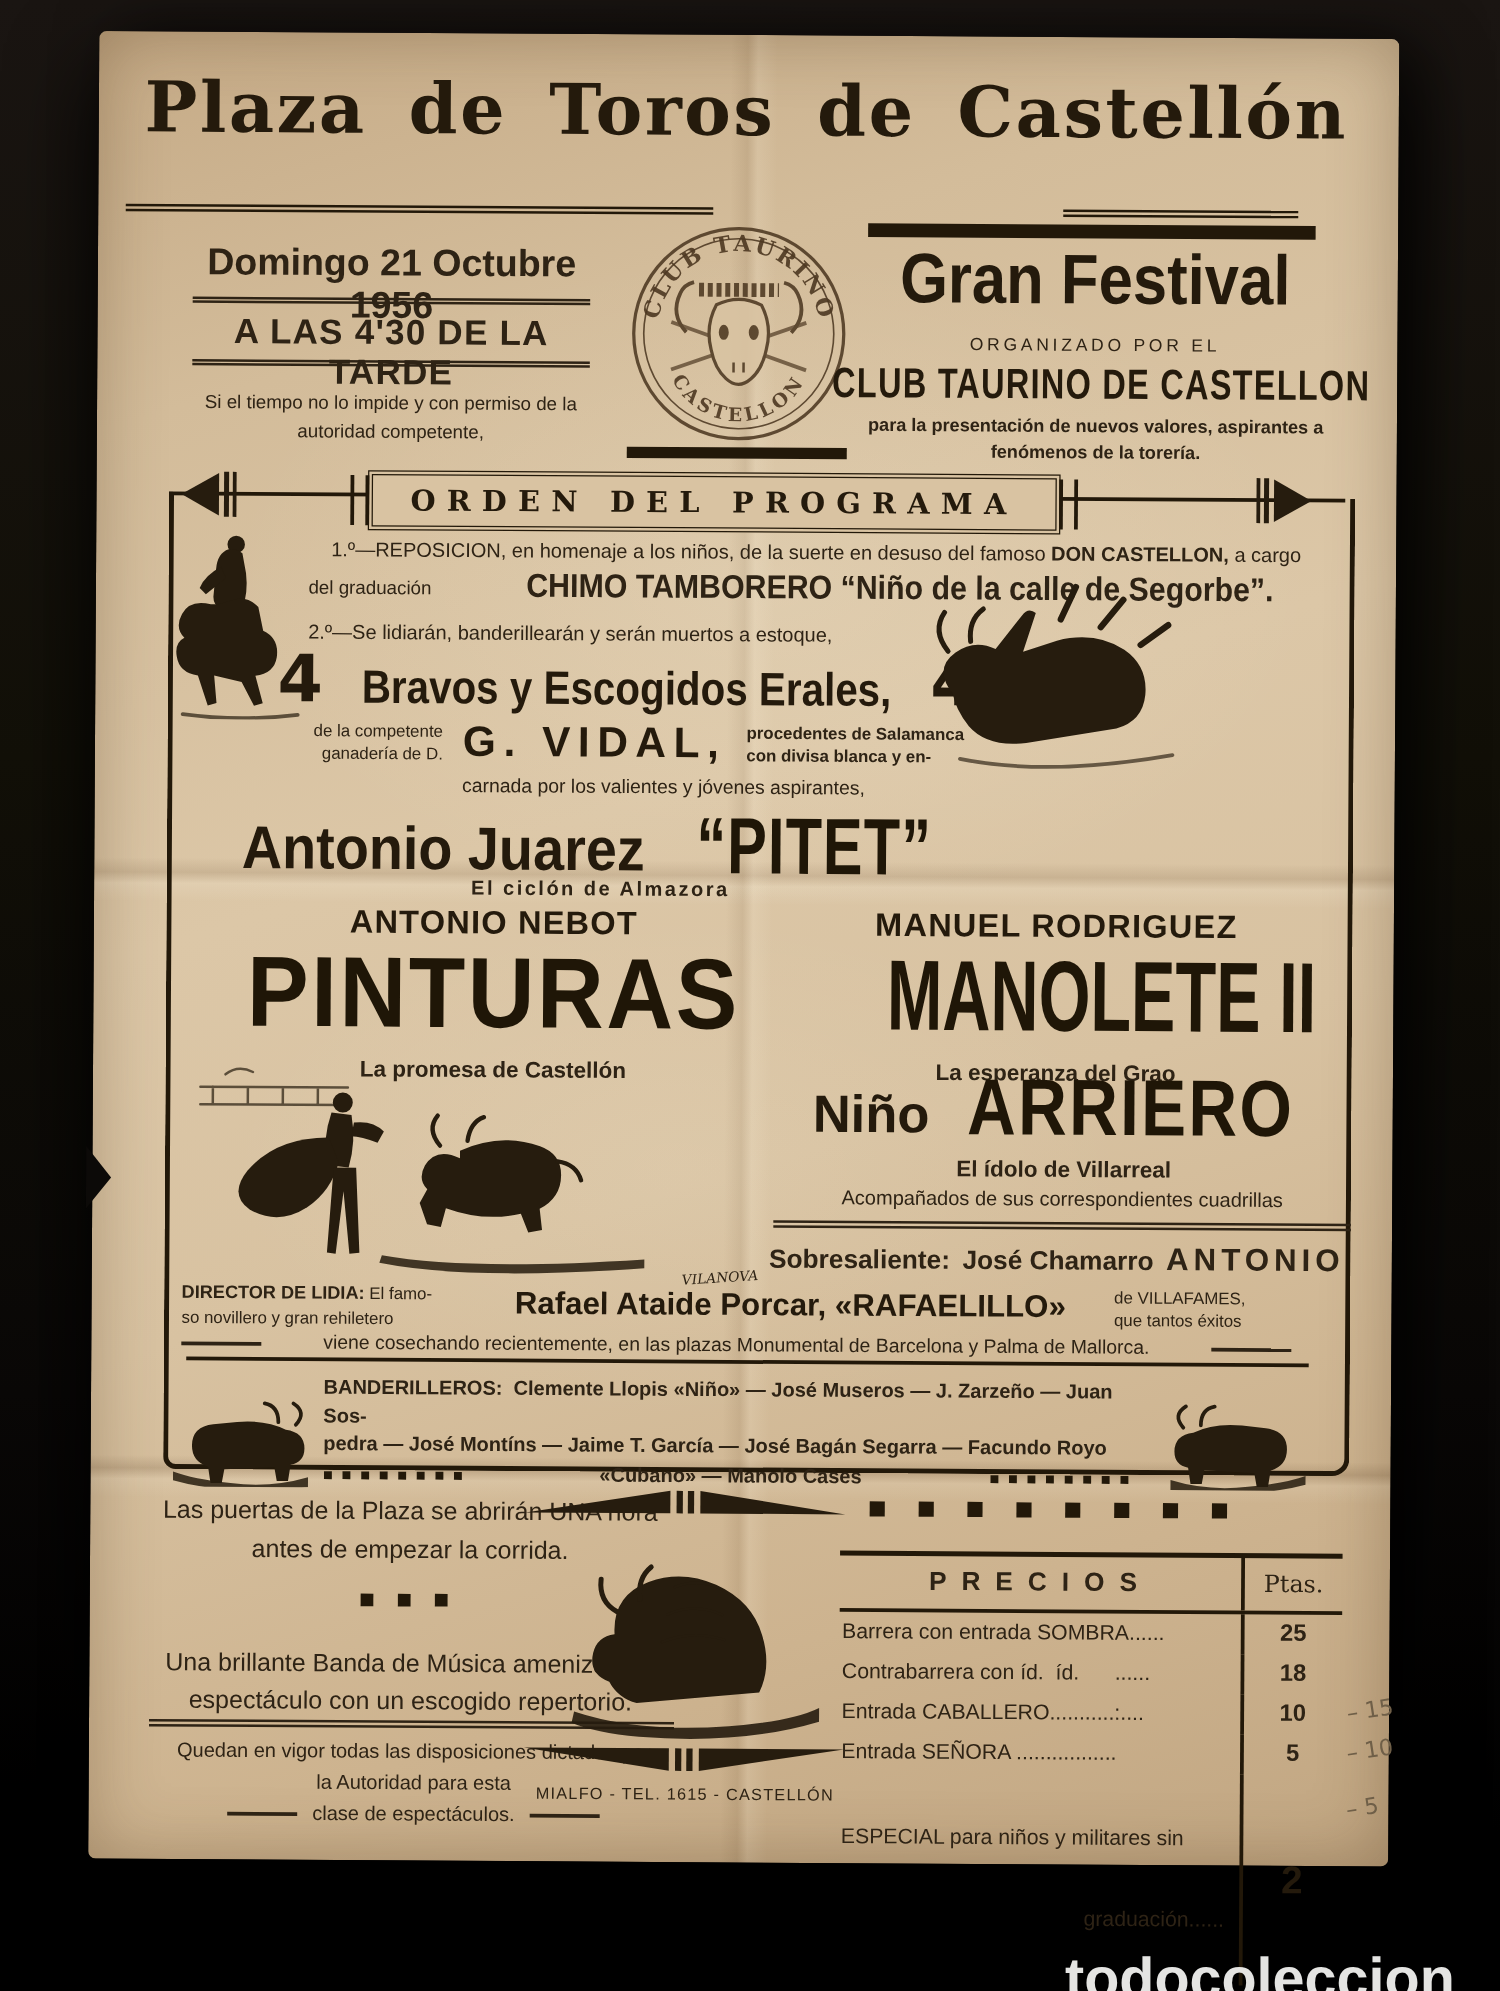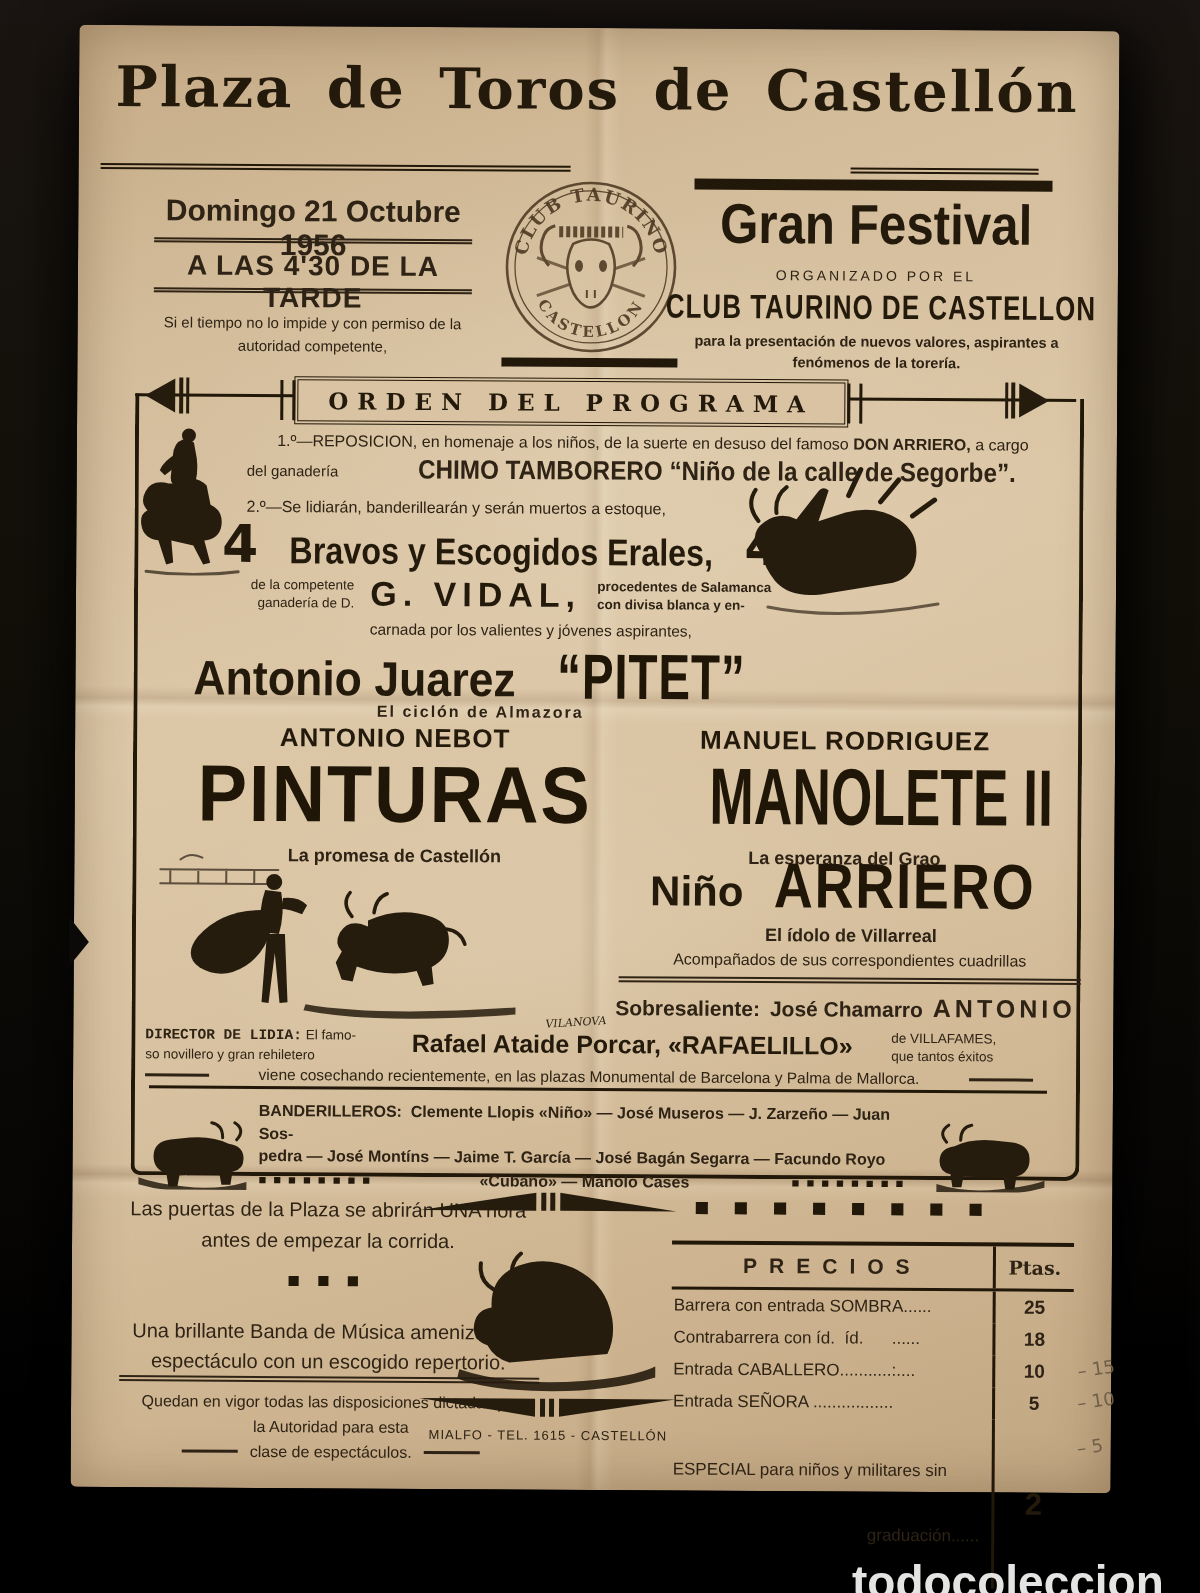--- a/index.html
+++ b/index.html
@@ -84,21 +84,21 @@
   .idolo{left:592px;top:896px;width:370px;font-size:18px;font-weight:bold;}
   .acomp{left:545px;top:922px;width:462px;font-size:16px;}
   .rule946{left:545px;top:948px;width:462px;border-top:6px double var(--ink);}
   .sobres{left:538px;top:964px;width:468px;display:flex;justify-content:center;align-items:baseline;gap:10px;white-space:nowrap;}
   .sobres .s1{font-size:21px;font-weight:bold;}
   .sobres .s2{font-size:21px;font-weight:bold;}
   .sobres .s3{font-size:25px;font-weight:bold;letter-spacing:4px;}
   .signature{left:472px;top:988px;font-family:"DejaVu Serif",serif;font-style:italic;font-size:11px;transform:rotate(-4deg);}
   .director{left:72px;top:1000px;width:888px;display:flex;gap:14px;align-items:flex-start;}
   .director .dl{width:228px;font-size:13.5px;line-height:1.35;}
-  .director .dl .lab{font-size:14.5px;font-family:Liberation Mono, monospace;}
+  .director .dl .lab{font-size:14.5px;}
   .director .dn{flex:1;text-align:center;font-size:25px;font-weight:bold;margin-top:2px;white-space:nowrap;color:#241a0c;}
   .director .dr{width:142px;font-size:13.5px;line-height:1.35;}
   .dirbot{left:72px;top:1040px;width:888px;display:flex;align-items:center;gap:14px;}
   .dirbot .txt{flex:1;text-align:center;font-size:15.5px;white-space:nowrap;}
   .dash{height:3px;background:var(--ink);flex:0 0 64px;}
   .brule{left:76px;top:1060px;width:898px;height:3px;background:var(--heavy);}
   .bander{left:186px;top:1074px;width:652px;font-size:16px;font-weight:bold;line-height:22.5px;}
   .bander .l3{display:flex;align-items:center;justify-content:space-between;margin-top:1px;}
   .sq-s{font-size:13px;letter-spacing:7px;color:var(--heavy);white-space:nowrap;}
   .bull-sm{width:112px;height:78px;}
@@ -113,21 +113,21 @@
   .orn{left:348px;width:256px;height:24px;}
   .orn-t{top:1162px;}
   .orn-b{top:1368px;}
   .bull-c{left:378px;top:1190px;width:214px;height:176px;}
   .mialfo{left:332px;top:1400px;width:290px;font-size:13px;letter-spacing:1px;}
   .sq8{left:622px;top:1164px;font-size:25px;letter-spacing:24px;color:var(--heavy);white-space:nowrap;}
   .prices{left:600px;top:1212px;width:402px;border-top:4px solid var(--heavy);}
   .p-head{display:flex;height:42px;border-bottom:3px solid var(--heavy);align-items:center;}
   .p-title{flex:1;text-align:center;font-size:21px;font-weight:bold;letter-spacing:12px;}
   .p-unit{width:78px;align-self:stretch;border-left:3px solid var(--heavy);display:flex;align-items:center;
-    justify-content:center;font-family:"DejaVu Serif",serif;font-weight:bold;font-size:19px;}
+    justify-content:center;font-family:"DejaVu Serif",serif;font-weight:normal;font-size:19px;}
   .p-row{display:flex;position:relative;min-height:32px;align-items:center;}
   .p-label{flex:1;font-size:17px;white-space:pre;overflow:hidden;padding-left:2px;}
   .p-val{width:78px;align-self:stretch;border-left:3px solid var(--heavy);display:flex;align-items:center;
     justify-content:center;font-size:19px;font-weight:bold;}
   .p-row-last{min-height:58px;}
   .p-row-last .p-label span{display:block;line-height:1.45;}
   .p-row-last .p-label .l2{text-align:right;padding-right:12px;}
   .p-val-big{font-size:31px;color:#241a0c;}
   .p-hand{position:absolute;left:calc(100% + 4px);top:2px;color:#6f5f48;font-size:18px;white-space:nowrap;
     font-family:"DejaVu Sans",sans-serif;transform:rotate(-9deg);}
@@ -201,23 +201,23 @@
   <div class="abs banner">ORDEN DEL PROGRAMA</div>
 
   <svg class="abs" style="left:62px;top:398px;width:106px;height:152px;" viewBox="0 0 106 152">
     <circle class="ink" cx="50" cy="12" r="7"></circle>
     <path class="ink" d="M44,16 q-9,3 -10,16 l-2,22 q0,7 6,9 l17,1 q5,-13 3,-29 l-3,-16 q-6,-4 -11,-3 z"></path>
     <path class="ink" d="M38,30 q-13,7 -17,17 l5,5 q10,-8 16,-13 z"></path>
     <path class="ink" d="M30,60 q-17,-4 -23,8 q-6,11 2,19 q-8,4 -6,15 q2,13 17,15 l8,24 7,-2 -2,-22 22,5 10,19 7,-2 -6,-22 q15,-2 17,-15 q2,-15 -11,-21 l-4,-19 q-9,-9 -19,-6 l-13,4 z"></path>
     <path class="ln" d="M8,148 q45,6 92,0" stroke-width="3" opacity=".7"></path>
   </svg>
 
-  <div class="abs prg1a ctr"><span>1.º—REPOSICION, en homenaje a los niños, de la suerte en desuso del famoso </span><span class="b">DON ARRIERO,</span><span> a cargo</span></div>
+  <div class="abs prg1a ctr"><span>1.º—REPOSICION, en homenaje a los niños, de la suerte en desuso del famoso </span><span class="b">DON CASTELLON,</span><span> a cargo</span></div>
   <div class="abs prg1b">
-    <span class="sm">del ganadería</span>
+    <span class="sm">del graduación</span>
     <span class="bg"><span>CHIMO TAMBORERO  “Niño de la calle de Segorbe”.</span></span>
   </div>
   <div class="abs prg2">2.º—Se lidiarán, banderillearán y serán muertos a estoque,</div>
 
   <div class="abs erales">
     <span class="n4">4</span>
     <span class="mid">Bravos y Escogidos Erales,</span>
     <span class="n4">4</span>
   </div>
   <div class="abs vidal">

